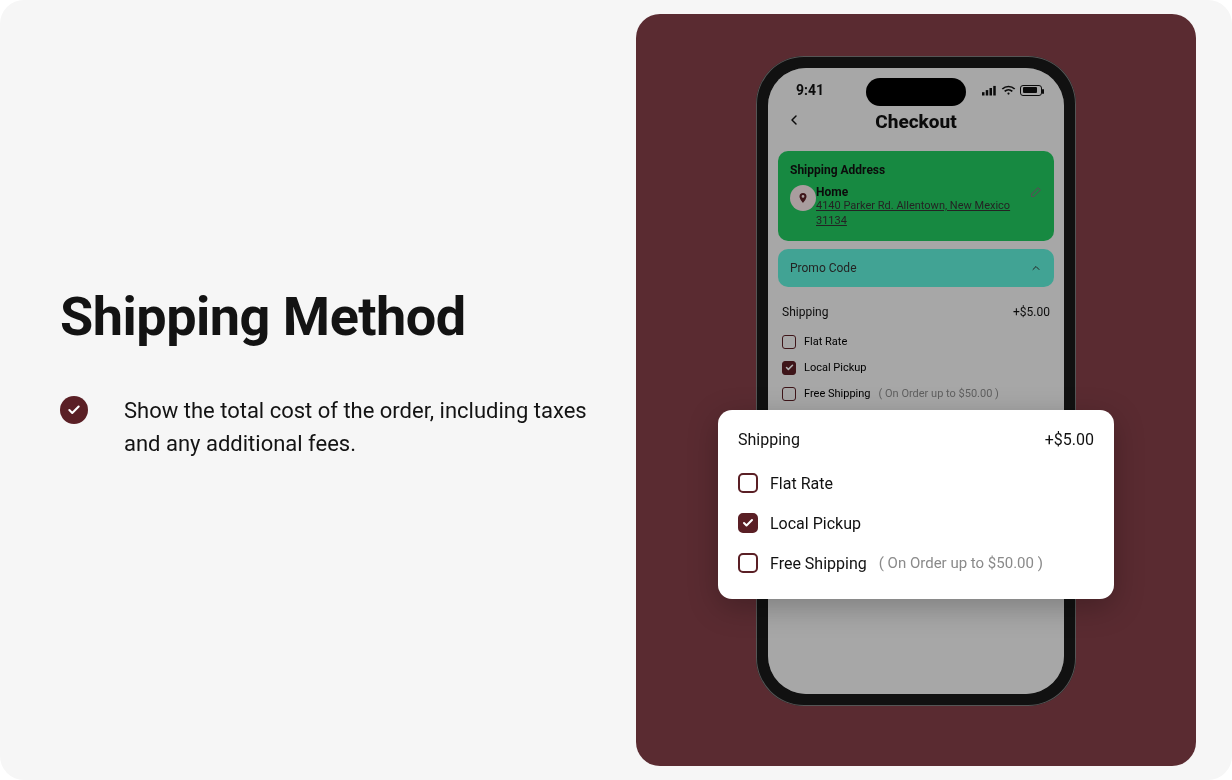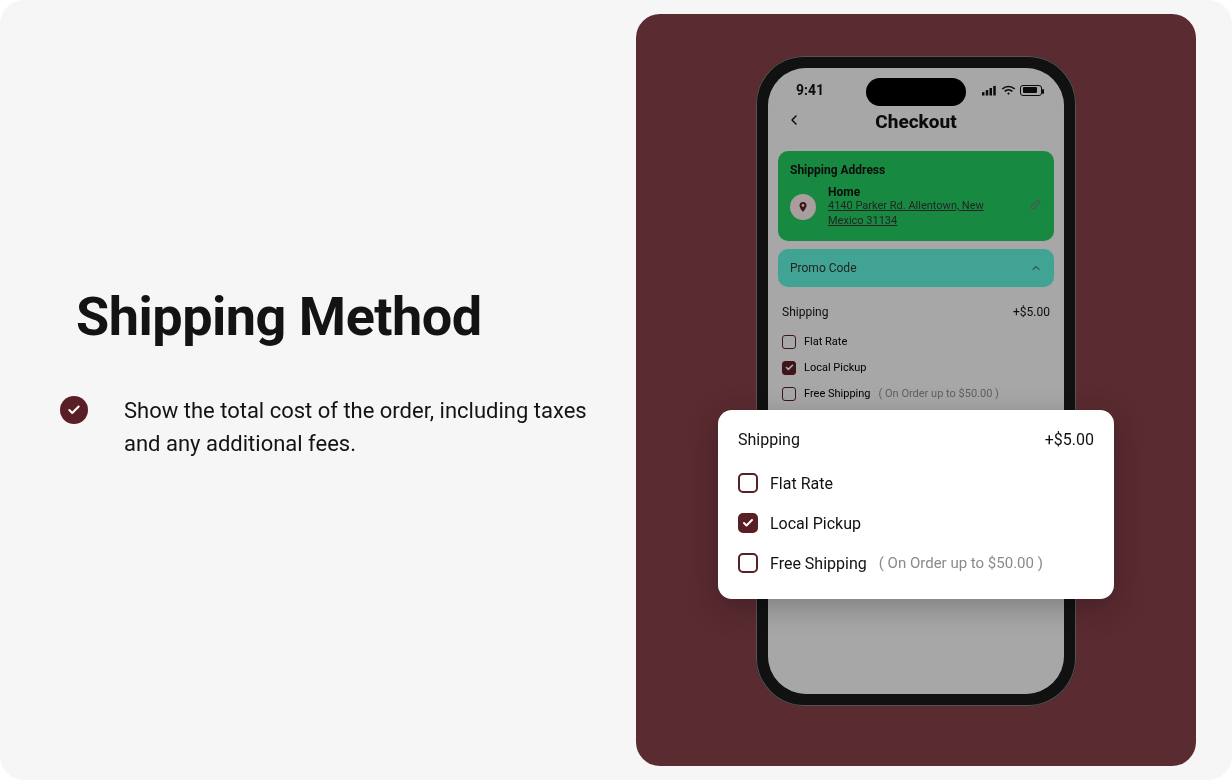--- a/index.html
+++ b/index.html
@@ -27,21 +27,20 @@
     display: flex;
     flex-direction: column;
     justify-content: center;
   }
   .heading {
     font-size: 54px;
     font-weight: 700;
     color: #131313;
     letter-spacing: -0.5px;
     margin-bottom: 46px;
-    margin-left: 16px;
   }
   .bullet {
     display: flex;
     gap: 36px;
     margin-bottom: 36px;
     align-items: flex-start;
   }
   .bullet .check-circle {
     flex: 0 0 28px;
     width: 28px; height: 28px;
@@ -144,21 +143,21 @@
     display:flex; align-items:center; justify-content:center;
   }
   .app-title { font-size: 19px; font-weight: 800; color:#111; }
   .section {
     background: #22c55e;
     margin: 6px 10px;
     border-radius: 10px;
     padding: 12px 12px;
   }
   .section-label { font-size: 12px; font-weight:700; color:#111; margin-bottom:8px;}
-  .addr-row { display:flex; gap:12px; align-items:center; }
+  .addr-row { display:flex; gap:0; align-items:flex-start; }
   .pin {
     width:26px;height:26px;border-radius:50%;
     background:#f3e1e3; display:flex;align-items:center;justify-content:center;
     flex:0 0 26px;
   }
   .pin svg{width:12px;height:12px;}
   .addr-name{font-size:12px;font-weight:700;color:#111;}
   .addr-line{font-size:11px;color:#333;line-height:1.35;text-decoration:underline;}
   .edit-icon{margin-left:auto;color:#666;}
   .edit-icon svg{width:14px;height:14px;}

